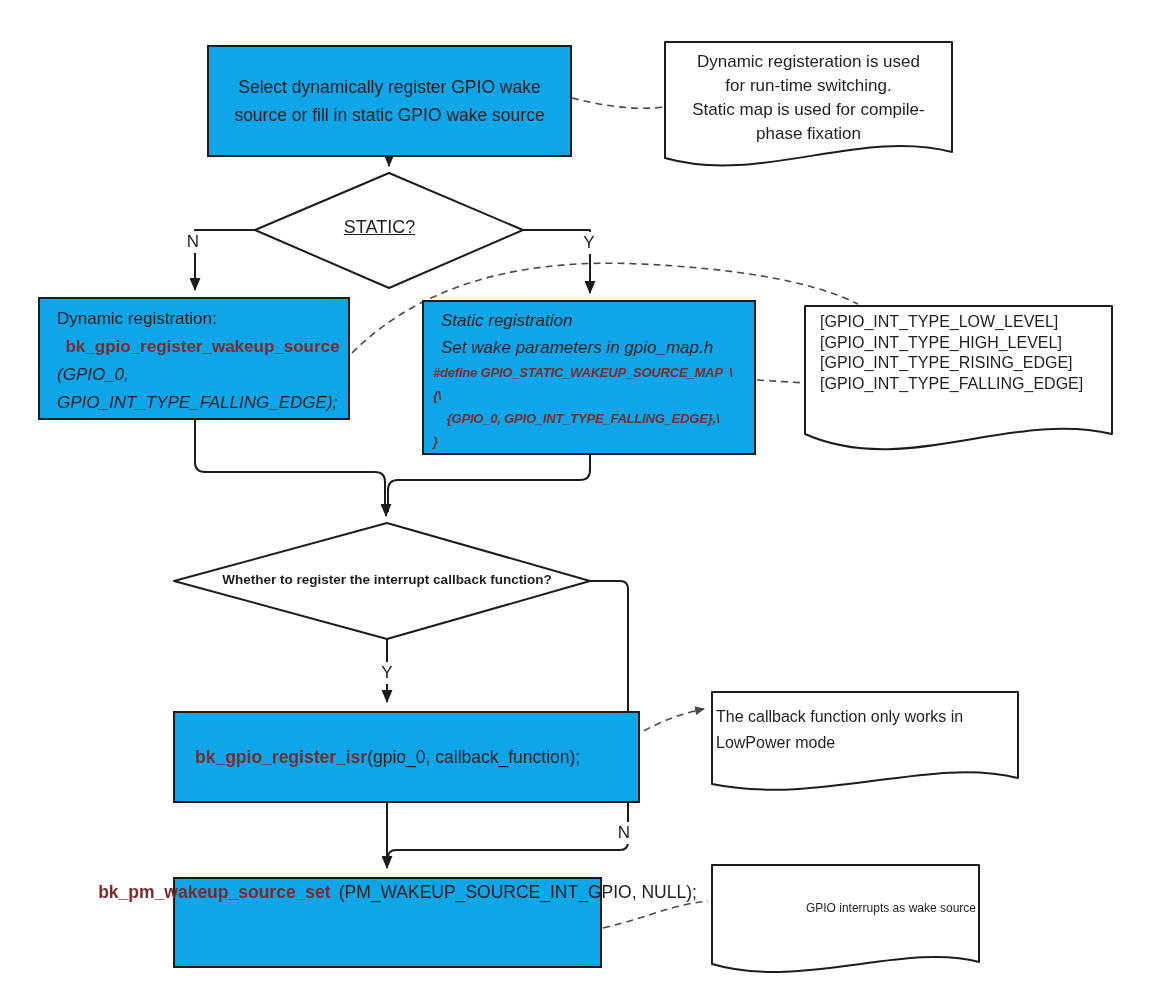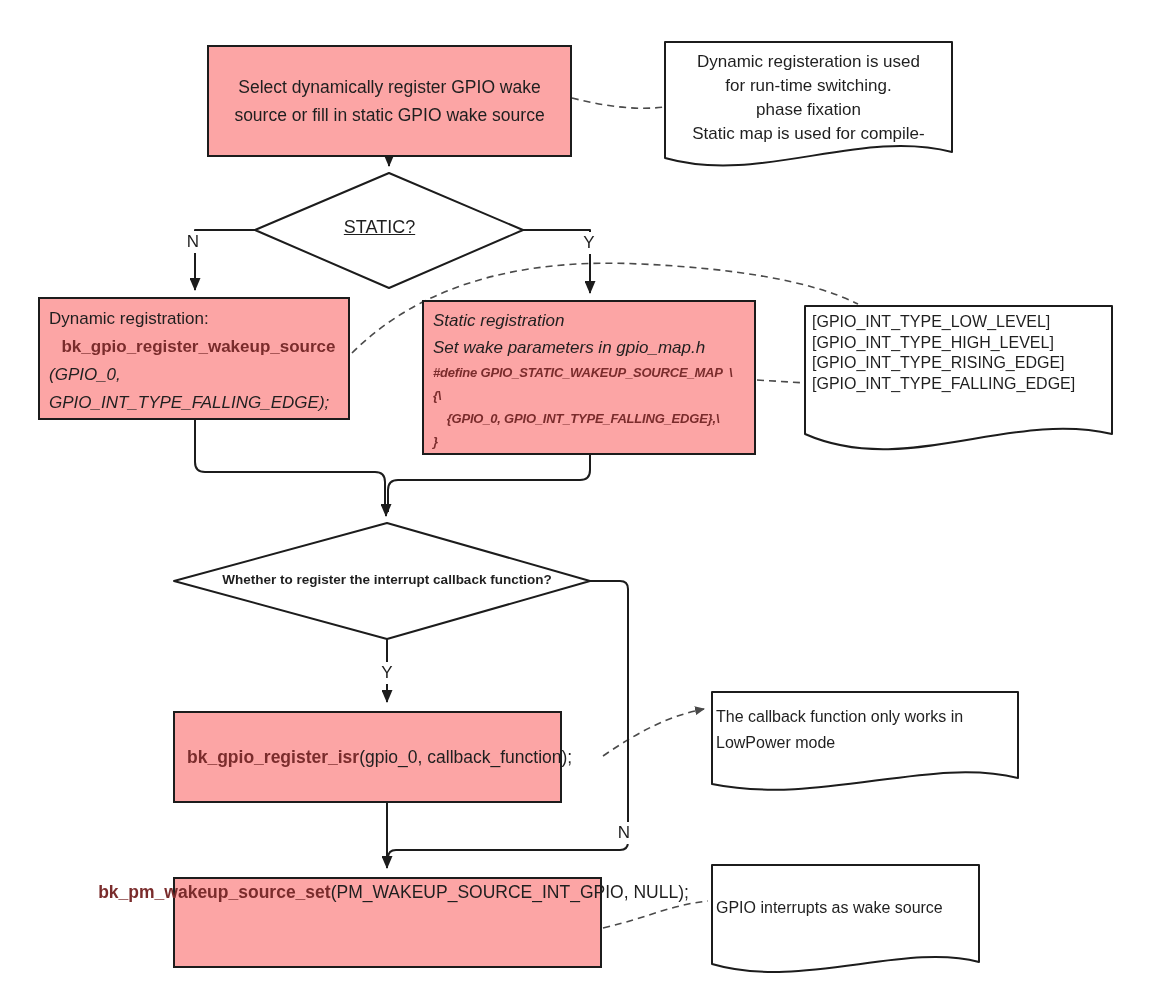--- a/index.html
+++ b/index.html
@@ -7,24 +7,24 @@
     --line:#1c1c1c;
     --accent:#7a2c2c;
     --dash:#4a4a4a;
   }
   html,body{margin:0;padding:0;background:#ffffff;}
   #stage{
     position:relative;width:1174px;height:1003px;background:#ffffff;overflow:hidden;
     font-family:"Liberation Sans", sans-serif;color:var(--ink);
   }
   #wires{position:absolute;left:0;top:0;width:1174px;height:1003px;}
-  .box{position:absolute;border:2px solid var(--line);background:#fca5a5;box-sizing:border-box;}
+  .box{position:absolute;border:2px solid var(--line);background:#0ea5e9;box-sizing:border-box;}
   .txt{position:absolute;color:var(--ink);}
   .center{text-align:center;}
-  .nowrap{white-space:nowrap;}
+  .nowrap{white-space:nowrap;margin-left:8px;}
   .func{font-weight:bold;color:var(--accent);text-align:center;}
   .it{font-style:italic;}
   .em-accent{font-style:italic;color:var(--accent);}
   .code{font-weight:bold;color:var(--accent);font-size:13px;line-height:23px;letter-spacing:-0.2px;white-space:pre;}
   .branch{position:absolute;background:#ffffff;text-align:center;font-size:17px;line-height:22px;color:var(--ink);}
 </style>
 </head>
 <body>
 
 <div id="stage">
@@ -85,21 +85,21 @@
 
   <div class="box" style="left:422px;top:300px;width:334px;height:155px;padding:5px 0 0 9px;font-size:17px;line-height:27px;font-style:italic;">
     <div class="nowrap">Static registration</div>
     <div class="nowrap">Set wake parameters in gpio_map.h</div>
     <div class="code">#define GPIO_STATIC_WAKEUP_SOURCE_MAP  \</div>
     <div class="code">{\</div>
     <div class="code">    {GPIO_0, GPIO_INT_TYPE_FALLING_EDGE},\</div>
     <div class="code">}</div>
   </div>
 
-  <div class="box" style="left:173px;top:711px;width:389px;height:92px;display:flex;align-items:center;padding-left:12px;font-size:17.5px;">
+  <div class="box" style="left:173px;top:711px;width:467px;height:92px;display:flex;align-items:center;padding-left:12px;font-size:17.5px;">
     <div class="nowrap">
       <span class="func">bk_gpio_register_isr</span><span>(gpio_0, callback_function);</span>
     </div>
   </div>
 
   <div class="box" style="left:173px;top:877px;width:429px;height:91px;display:flex;flex-direction:row;justify-content:center;padding-left:12px;font-size:17.5px;line-height:27px;">
     <div class="nowrap func">bk_pm_wakeup_source_set</div>
     <div class="nowrap">(PM_WAKEUP_SOURCE_INT_GPIO, NULL);</div>
   </div>
 
@@ -108,28 +108,28 @@
   <div class="txt center" style="left:184px;top:572px;width:406px;font-size:13.5px;font-weight:bold;">Whether to register the interrupt callback function?</div>
 
   <div class="branch" style="left:183px;top:231px;width:20px;height:22px;">N</div>
   <div class="branch" style="left:579px;top:232px;width:20px;height:22px;">Y</div>
   <div class="branch" style="left:376px;top:662px;width:22px;height:22px;">Y</div>
   <div class="branch" style="left:613px;top:822px;width:22px;height:22px;">N</div>
 
   <div class="txt center" style="left:673px;top:50px;width:271px;font-size:17px;line-height:24px;">
     <div>Dynamic registeration is used</div>
     <div>for run-time switching.</div>
+    <div>Static map is used for compile-</div>
     <div>phase fixation</div>
-    <div>Static map is used for compile-</div>
   </div>
 
   <div class="txt" style="left:812px;top:312px;width:298px;font-size:16px;line-height:20.5px;">
     <div class="nowrap">[GPIO_INT_TYPE_LOW_LEVEL]</div>
     <div class="nowrap">[GPIO_INT_TYPE_HIGH_LEVEL]</div>
     <div class="nowrap">[GPIO_INT_TYPE_RISING_EDGE]</div>
     <div class="nowrap">[GPIO_INT_TYPE_FALLING_EDGE]</div>
   </div>
 
   <div class="txt" style="left:716px;top:704px;width:272px;font-size:16px;line-height:26px;">The callback function only works in LowPower mode</div>
 
-  <div class="txt" style="left:716px;top:897px;width:260px;font-size:16px;line-height:22px;">GPIO interrupts as wake source</div>
+  <div class="txt" style="left:716px;top:897px;width:260px;font-size:12px;line-height:22px;text-align:right;">GPIO interrupts as wake source</div>
 
 </div>
 
 </body></html>

